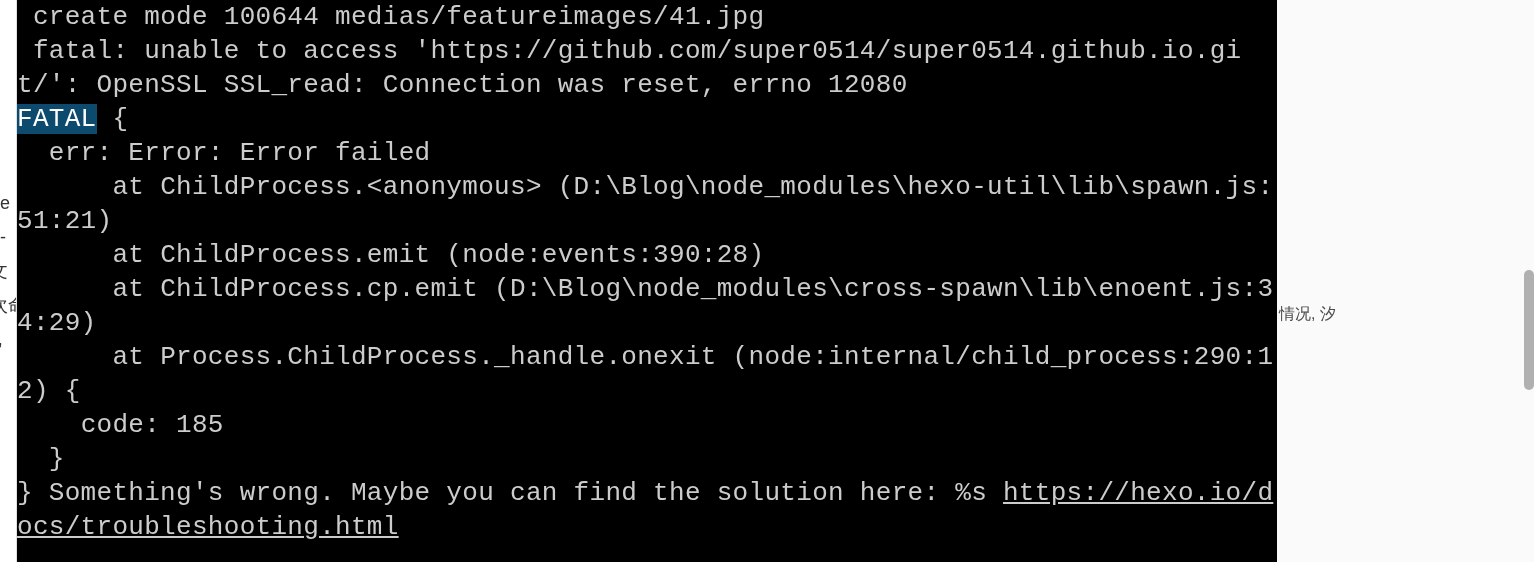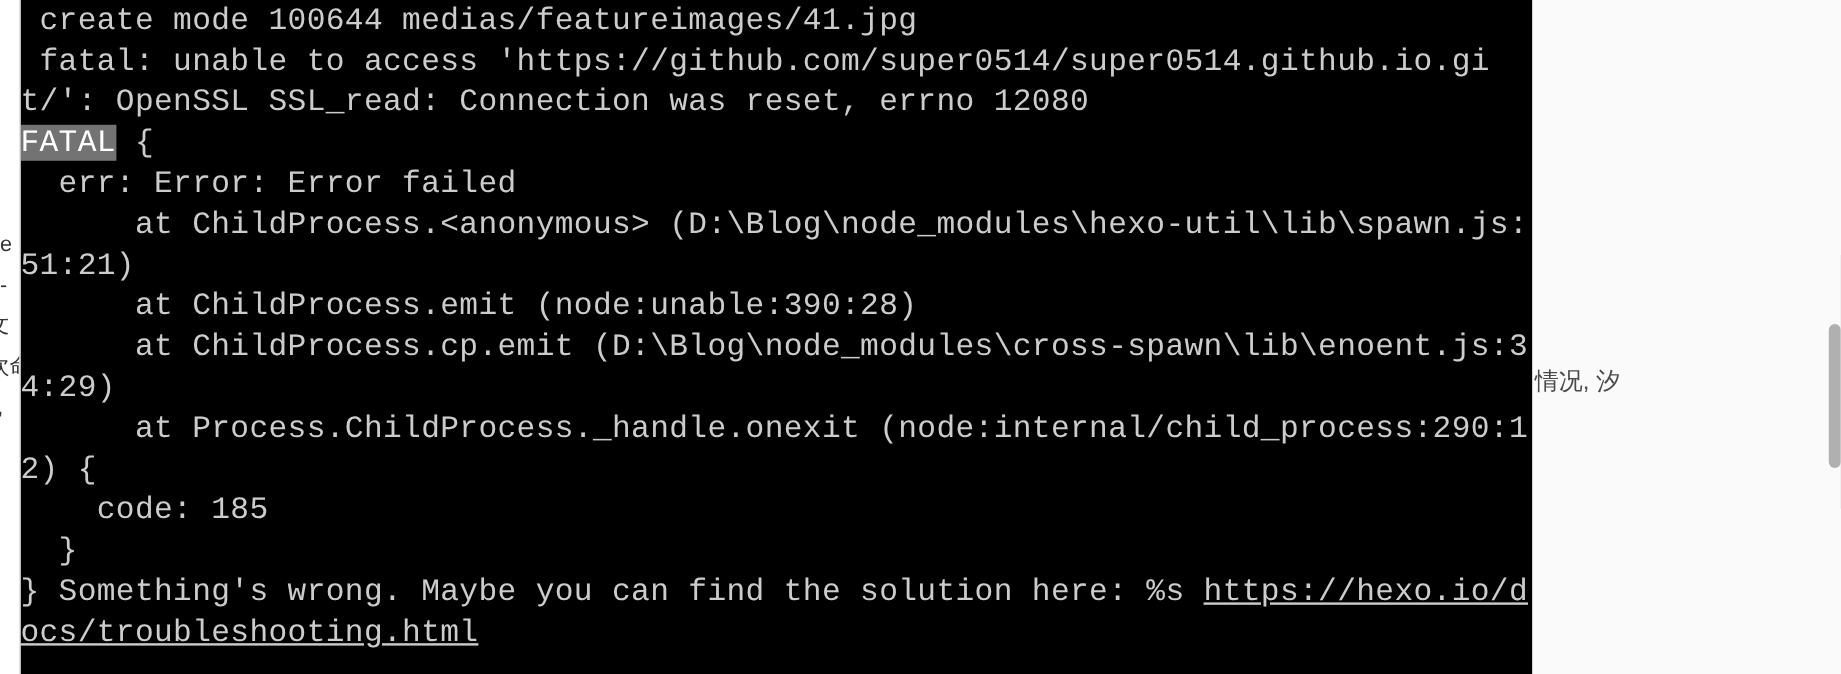--- a/index.html
+++ b/index.html
@@ -46,35 +46,35 @@
       font-family: "Consolas", "Courier New", monospace;
       font-size: 26px;
       line-height: 34px;
       white-space: pre-wrap;
       word-break: break-all;
       overflow: hidden;
       padding: 0;
       letter-spacing: 0.3px;
     }
     .terminal .fatal-badge {
-      background: #737373;
+      background: #0c4a6e;
       color: #ffffff;
     }
     .terminal .link {
       text-decoration: underline;
       color: #cccccc;
     }
     .right-panel {
       position: absolute;
       left: 1277px;
       top: 0;
       width: 257px;
       height: 562px;
       background: #fafafa;
-      font-size: 20px;
+      font-size: 16px;
       color: #4a4a4a;
       line-height: 1.8;
       overflow: hidden;
       padding-top: 300px;
       padding-left: 2px;
       white-space: nowrap;
     }
     .scrollbar-stub {
       position: absolute;
       right: 0;
@@ -98,21 +98,21 @@
   <span>次命</span>
   <span></span>
   <span>y,</span>
 </div>
 
 <div class="terminal"><span> create mode 100644 medias/featureimages/41.jpg</span>
 <span> fatal: unable to access 'https://github.com/super0514/super0514.github.io.git/': OpenSSL SSL_read: Connection was reset, errno 12080</span>
 <span class="fatal-badge">FATAL</span><span> {</span>
 <span>  err: Error: Error failed</span>
 <span>      at ChildProcess.&lt;anonymous&gt; (D:\Blog\node_modules\hexo-util\lib\spawn.js:51:21)</span>
-<span>      at ChildProcess.emit (node:unable:390:28)</span>
+<span>      at ChildProcess.emit (node:events:390:28)</span>
 <span>      at ChildProcess.cp.emit (D:\Blog\node_modules\cross-spawn\lib\enoent.js:34:29)</span>
 <span>      at Process.ChildProcess._handle.onexit (node:internal/child_process:290:12) {</span>
 <span>    code: 185</span>
 <span>  }</span>
 <span>} Something's wrong. Maybe you can find the solution here: %s </span><span class="link">https://hexo.io/docs/troubleshooting.html</span></div>
 
 <div class="right-panel">
   <div>情况, 汐</div>
   <div style="height:230px"></div>
 

